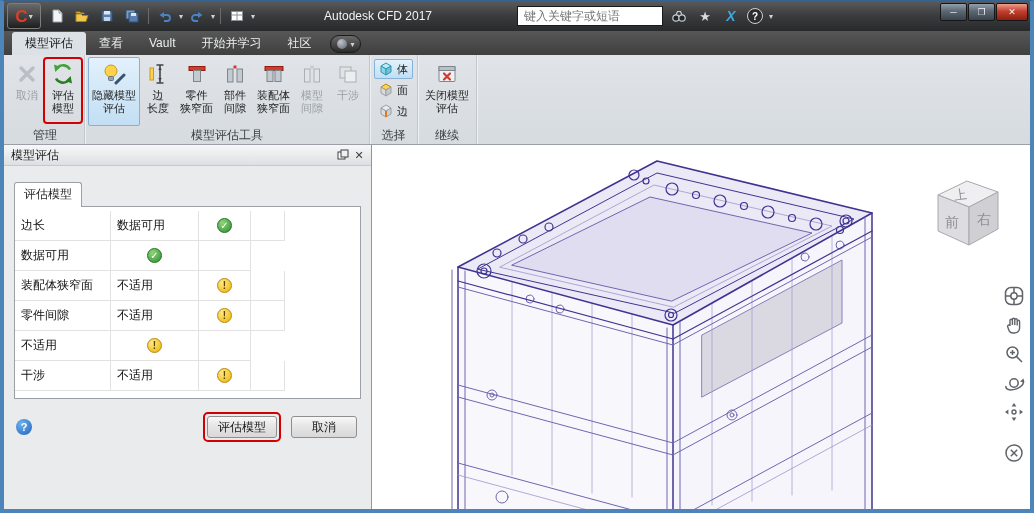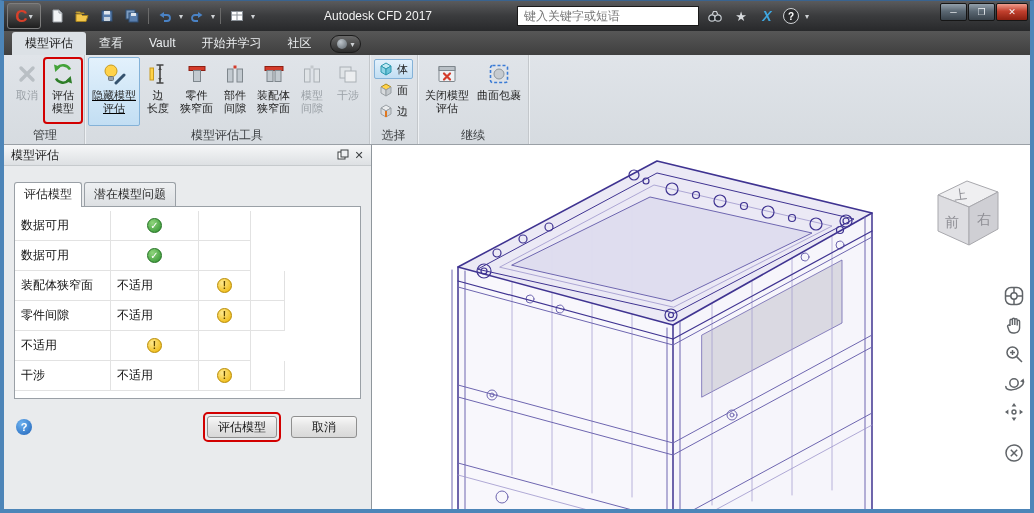--- a/index.html
+++ b/index.html
@@ -17,21 +17,21 @@
     display:flex; align-items:center; justify-content:center; gap:1px; }
   .app-logo .c { color:#d8402a; font-weight:bold; font-size:17px; line-height:1; }
   .app-logo .dd, .dd { color:#cfd2d5; font-size:8px; }
   .qat { position:absolute; left:42px; top:5px; display:flex; align-items:center; gap:3px; }
   .qicon { width:22px; height:20px; display:flex; align-items:center; justify-content:center;
     border-radius:2px; }
   .qsep { width:1px; height:16px; background:#1d1d1d; border-right:1px solid #6a6a6a; margin:0 2px; }
   .title { position:absolute; left:264px; top:0; width:220px; line-height:30px;
     text-align:center; font-size:12px; color:#f2f2f2; }
   .search-wrap { position:absolute; left:513px; top:5px; display:flex; align-items:center; gap:6px; }
-  .search { width:182px; height:20px; border:1px solid #1a1a1a; background:#fff;
+  .search { width:146px; height:20px; border:1px solid #1a1a1a; background:#fff;
     font-size:12px; padding:0 6px; color:#8b5cf6; font-family:inherit; }
   .tbar-ic { width:20px; height:20px; display:flex; align-items:center; justify-content:center; }
   .star-glyph { color:#d8dbde; font-size:13px; }
   .a360-glyph { color:#3fa6de; font-weight:bold; font-style:italic; font-size:14px; }
   .help-circ { width:16px; height:16px; border-radius:50%; background:#2b2c2e;
     border:1px solid #cfd2d5; color:#fff; font-size:10px; font-weight:bold;
     display:flex; align-items:center; justify-content:center; }
   .win-controls { position:absolute; right:2px; top:2px; display:flex; gap:1px; }
   .wbtn { width:27px; height:18px; border:1px solid #161616; border-radius:2px;
     background:linear-gradient(#93a0ab,#5b6873 45%,#39434c); color:#f2f5f8; font-size:9px;
@@ -53,21 +53,21 @@
   .ribbon { height:90px; background:linear-gradient(#e0e4e9,#d6dbe0); display:flex;
     border-bottom:1px solid #9aa0a6; padding-left:2px; }
   .rgroup { display:flex; flex-direction:column; border-right:1px solid #c3c7cb;
     box-shadow:1px 0 0 #eef1f4; }
   .rgroup-content { flex:1; display:flex; align-items:flex-start; padding:2px 3px 0; }
   .rgroup-label { height:17px; line-height:16px; text-align:center; font-size:12px; color:#3d4043; padding:0 4px; }
   .rbtn { min-width:36px; height:69px; display:flex; flex-direction:column; align-items:center;
     padding:3px 3px 0; gap:2px; font-size:11px; border:1px solid transparent; border-radius:2px; }
   .rlabel { white-space:pre-line; text-align:center; line-height:13px; color:#1f1f1f; }
   .rbtn.disabled .rlabel { color:#9aa0a6; }
-  .rbtn.selected { background:linear-gradient(#e3f1fc,#c2def3); border-color:#84b2d8;text-decoration:underline; }
+  .rbtn.selected { background:linear-gradient(#e3f1fc,#c2def3); border-color:#84b2d8; }
   .rbtn-wrap { position:relative; }
   .callout-red { position:absolute; left:-2px; right:-2px; top:0; bottom:2px;
     border:2px solid #d20000; border-radius:4px; pointer-events:none; }
   .selgroup-col { display:flex; flex-direction:column; gap:1px; padding:2px 1px; }
   .sbtn { display:flex; align-items:center; gap:4px; height:20px; padding:0 4px; font-size:11px;
     border:1px solid transparent; border-radius:2px; color:#1f1f1f; }
   .sbtn.selected { background:linear-gradient(#e3f1fc,#c2def3); border-color:#84b2d8; }
   .ricon { width:26px; height:26px; display:flex; align-items:center; justify-content:center; }
 
   
@@ -363,29 +363,20 @@
           <span class="ricon">
               <svg width="24" height="24" viewBox="0 0 24 24">
                 <rect x="4" y="4.5" width="16" height="15" rx="1" fill="#eef1f4" stroke="#7e868c"></rect>
                 <rect x="4" y="4.5" width="16" height="4" fill="#b9c0c6" stroke="#7e868c"></rect>
                 <path d="M9 11.5 L15 17.5 M15 11.5 L9 17.5" stroke="#d43b2a" stroke-width="2.2" stroke-linecap="round"></path>
               </svg>
             </span>
           <span class="rlabel">关闭模型
 评估</span>
         </div>
-        <div class="rbtn">
-          <span class="ricon">
-              <svg width="24" height="24" viewBox="0 0 24 24">
-                <rect x="3.5" y="3.5" width="17" height="17" rx="2" fill="none" stroke="#3a7bd5" stroke-width="1.6" stroke-dasharray="3 2"></rect>
-                <circle cx="12" cy="12" r="5" fill="#c6cbd0" stroke="#8f969c"></circle>
-              </svg>
-            </span>
-          <span class="rlabel">曲面包裹</span>
-        </div>
       </div>
       <div class="rgroup-label">继续</div>
     </div>
 
     <div style="flex:1"></div>
   </div>
 
   <div class="main">
 
     <div class="panel">
@@ -395,25 +386,25 @@
             <svg width="12" height="12" viewBox="0 0 12 12">
               <rect x="1" y="3" width="7" height="7" fill="#fff" stroke="#3d4043"></rect>
               <rect x="4" y="1" width="7" height="7" fill="#eef0f2" stroke="#3d4043"></rect>
             </svg>
           </span>
         <span class="panel-tb-ic">✕</span>
       </div>
 
       <div class="ptabs">
         <div class="ptab active">评估模型</div>
-        <div class="ptab">潜在模型问题</div>
       </div>
 
       <div class="panel-box">
         <div class="trow">
+          <div class="cell">边长</div>
           <div class="cell">数据可用</div>
           <div class="cell icon">
               <span class="badge ok">✓</span>
             </div>
           <div class="cell"></div>
         </div>
         <div class="trow">
           <div class="cell">数据可用</div>
           <div class="cell icon">
               <span class="badge ok">✓</span>

